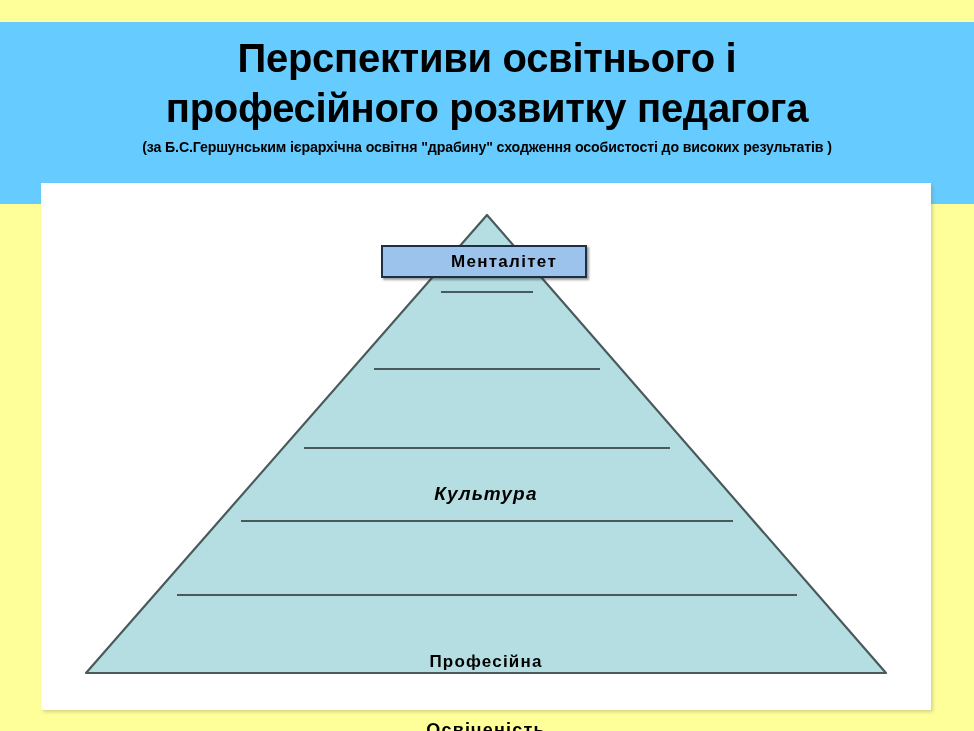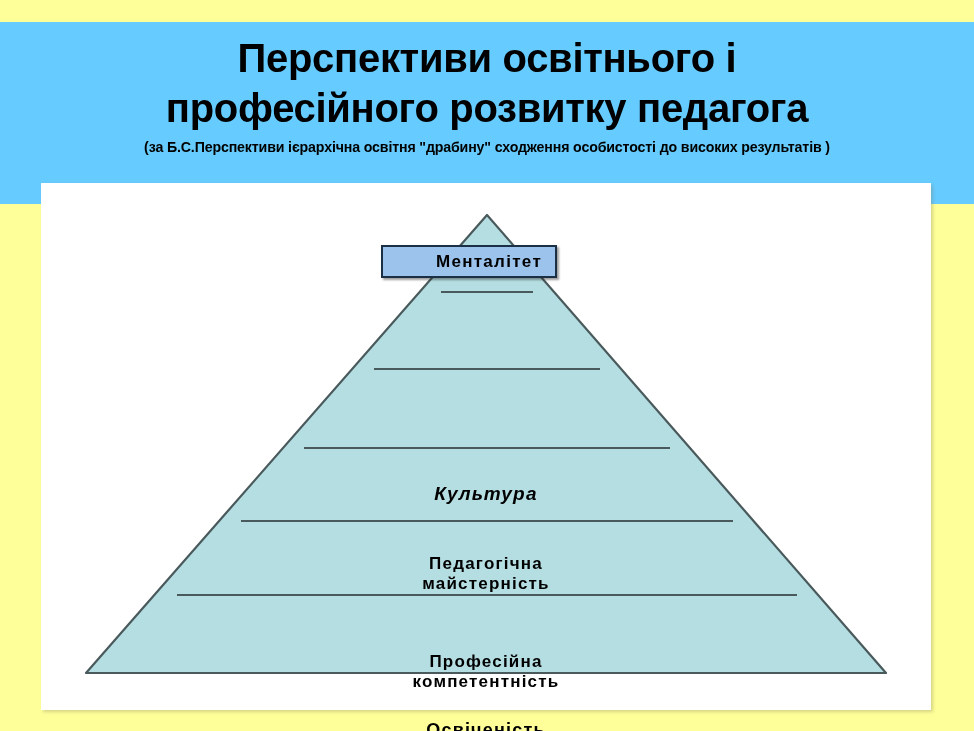--- a/index.html
+++ b/index.html
@@ -87,21 +87,21 @@
   #label-kultura      { top: 300px; font-size: 19px; font-style: italic; }
   #label-pedagogichna { top: 371px; font-size: 17px; }
   #label-profesiina   { top: 469px; font-size: 17px; }
   #label-osvichenist  { top: 537px; font-size: 18px; }
 
   
   #mentalitet-box {
     position: absolute;
     left: 340px;
     top: 62px;
-    width: 176px;
+    width: 206px;
     height: 33px;
     background: #9cc3eb;
     border: 2px solid #1b2f45;
     box-sizing: border-box;
     box-shadow: 2px 2px 2px rgba(40,40,40,0.45);
     display: flex;
     align-items: center;
     justify-content: center;
     padding-left: 40px;
   }
@@ -111,48 +111,43 @@
     color: #000000;
     letter-spacing: 1.3px;
   }
 </style>
 </head>
 <body>
 
 <div id="header-banner">
   <div id="title-line-1">Перспективи освітнього і</div>
   <div id="title-line-2">професійного розвитку педагога</div>
-  <div id="subtitle">(за Б.С.Перспективи ієрархічна освітня "драбину" сходження особистості до високих результатів )</div>
+  <div id="subtitle">(за Б.С.Гершунським ієрархічна освітня "драбину" сходження особистості до високих результатів )</div>
 </div>
 
 <div id="content-panel">
 
   <div id="pyramid-figure">
 
     <svg id="pyramid-svg" width="890" height="527" viewBox="0 0 890 527">
 
       <polygon points="446,32 845,490 45,490" fill="#b5dee2" stroke="#4a5a5c" stroke-width="2.2" stroke-linejoin="round"></polygon>
 
       <line x1="400" y1="109" x2="492" y2="109" stroke="#4a5a5c" stroke-width="2.2"></line>
       <line x1="333" y1="186" x2="559" y2="186" stroke="#4a5a5c" stroke-width="2.2"></line>
       <line x1="263" y1="265" x2="629" y2="265" stroke="#4a5a5c" stroke-width="2.2"></line>
       <line x1="200" y1="338" x2="692" y2="338" stroke="#4a5a5c" stroke-width="2.2"></line>
       <line x1="136" y1="412" x2="756" y2="412" stroke="#4a5a5c" stroke-width="2.2"></line>
     </svg>
 
     <div class="tier-label" id="label-kultura">Культура</div>
 
-    <div class="tier-label" id="label-pedagogichna">
-      <div>Педагогічна</div>
-      <div>майстерність</div>
-    </div>
 
     <div class="tier-label" id="label-profesiina">
       <div>Професійна</div>
-      <div>компетентність</div>
     </div>
 
     <div class="tier-label" id="label-osvichenist">Освіченість</div>
 
     <div id="mentalitet-box">
       <span id="mentalitet-label">Менталітет</span>
     </div>
 
   </div>
 </div>

